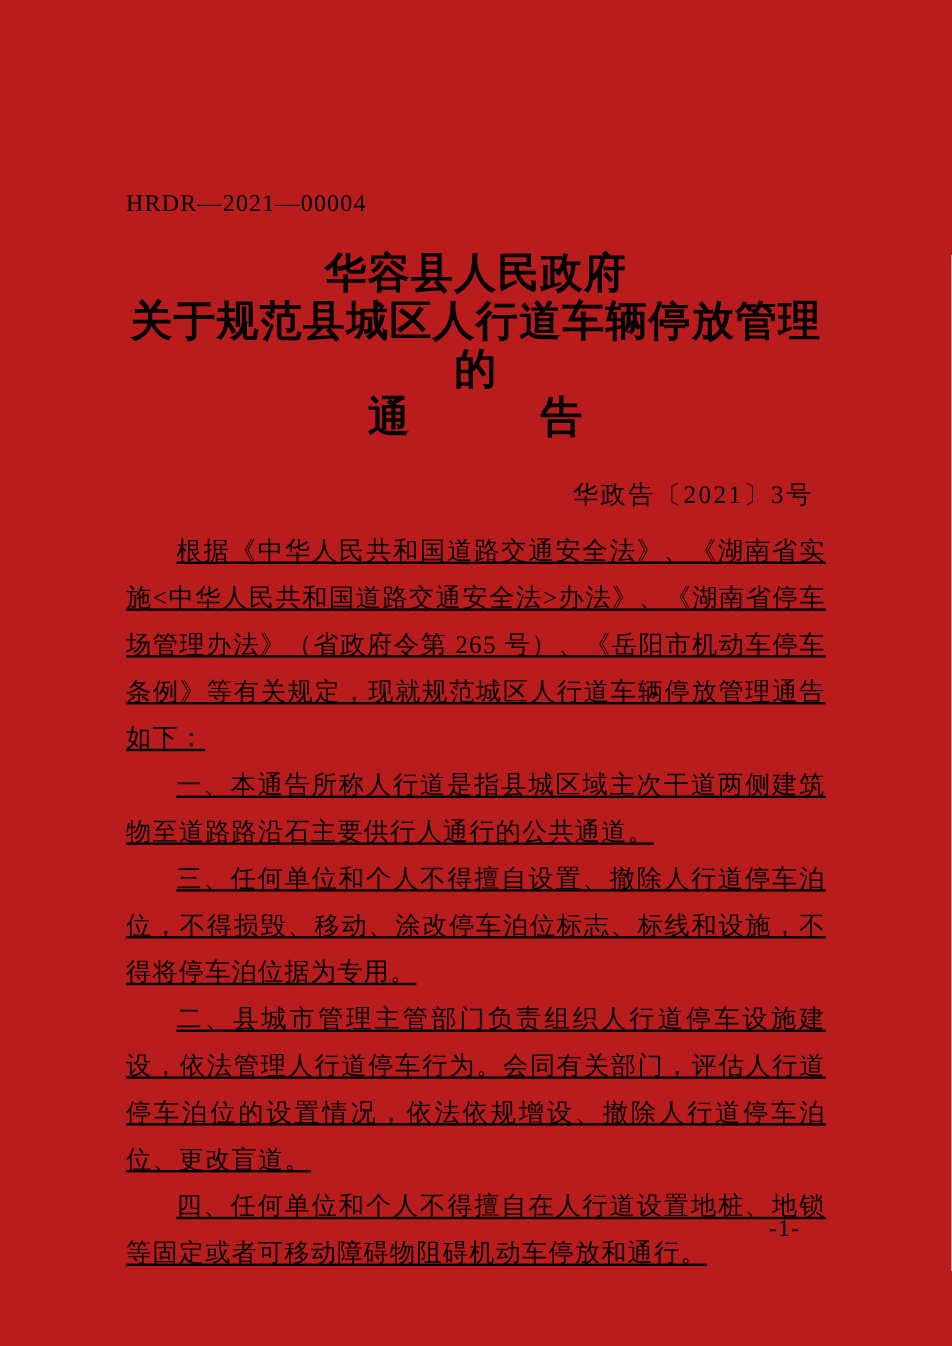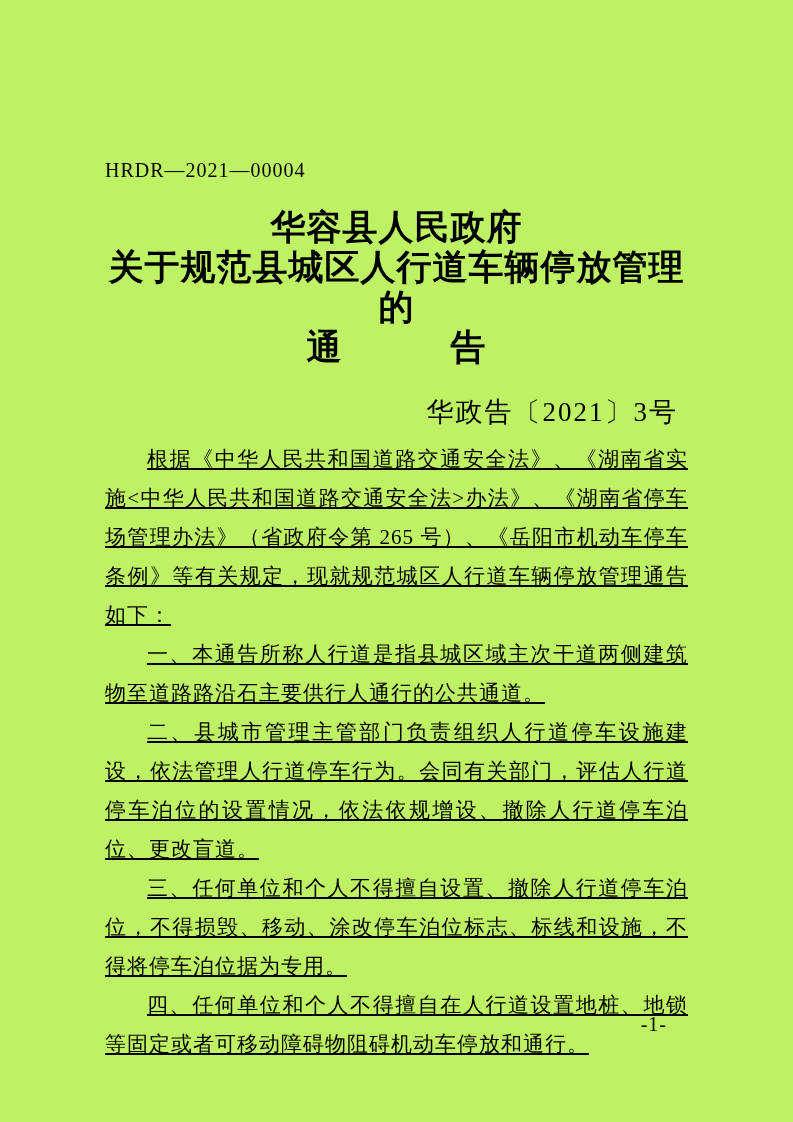--- a/index.html
+++ b/index.html
@@ -4,21 +4,21 @@
 <style>
   html, body {
     margin: 0;
     padding: 0;
     background: #ffffff;
   }
   .page {
     position: relative;
     width: 793px;
     height: 1122px;
-    background: #bef264;
+    background: #b91c1c;
     color: #000000;
     font-family: "Liberation Serif", serif;
     overflow: hidden;
   }
   .content {
     position: absolute;
     left: 105px;
     right: 105px;
     top: 0;
   }
@@ -35,21 +35,21 @@
     text-align: center;
     font-weight: bold;
     font-size: 35px;
     line-height: 40px;
     letter-spacing: 1px;
   }
   .issue-number {
     margin-top: 32px;
     text-align: right;
     padding-right: 10px;
-    font-size: 27px;
+    font-size: 21px;
     line-height: 24px;
     letter-spacing: 2px;
   }
   .body-text {
     margin-top: 16px;
     font-size: 21px;
     line-height: 39px;
     letter-spacing: 1px;
     text-align: justify;
     text-decoration: underline;
@@ -80,21 +80,21 @@
       <div>华容县人民政府</div>
       <div>关于规范县城区人行道车辆停放管理的</div>
       <div>通　　　告</div>
     </div>
 
     <div class="issue-number">华政告〔2021〕3号</div>
 
     <div class="body-text">
       <p>根据《中华人民共和国道路交通安全法》、《湖南省实施&lt;中华人民共和国道路交通安全法&gt;办法》、《湖南省停车场管理办法》（省政府令第 265 号）、《岳阳市机动车停车条例》等有关规定，现就规范城区人行道车辆停放管理通告如下：</p>
       <p>一、本通告所称人行道是指县城区域主次干道两侧建筑物至道路路沿石主要供行人通行的公共通道。</p>
+      <p>三、任何单位和个人不得擅自设置、撤除人行道停车泊位，不得损毁、移动、涂改停车泊位标志、标线和设施，不得将停车泊位据为专用。</p>
       <p>二、县城市管理主管部门负责组织人行道停车设施建设，依法管理人行道停车行为。会同有关部门，评估人行道停车泊位的设置情况，依法依规增设、撤除人行道停车泊位、更改盲道。</p>
-      <p>三、任何单位和个人不得擅自设置、撤除人行道停车泊位，不得损毁、移动、涂改停车泊位标志、标线和设施，不得将停车泊位据为专用。</p>
       <p>四、任何单位和个人不得擅自在人行道设置地桩、地锁等固定或者可移动障碍物阻碍机动车停放和通行。</p>
     </div>
 
   </div>
 
   <div class="page-number">-1-</div>
 </div>
 
 </body></html>

